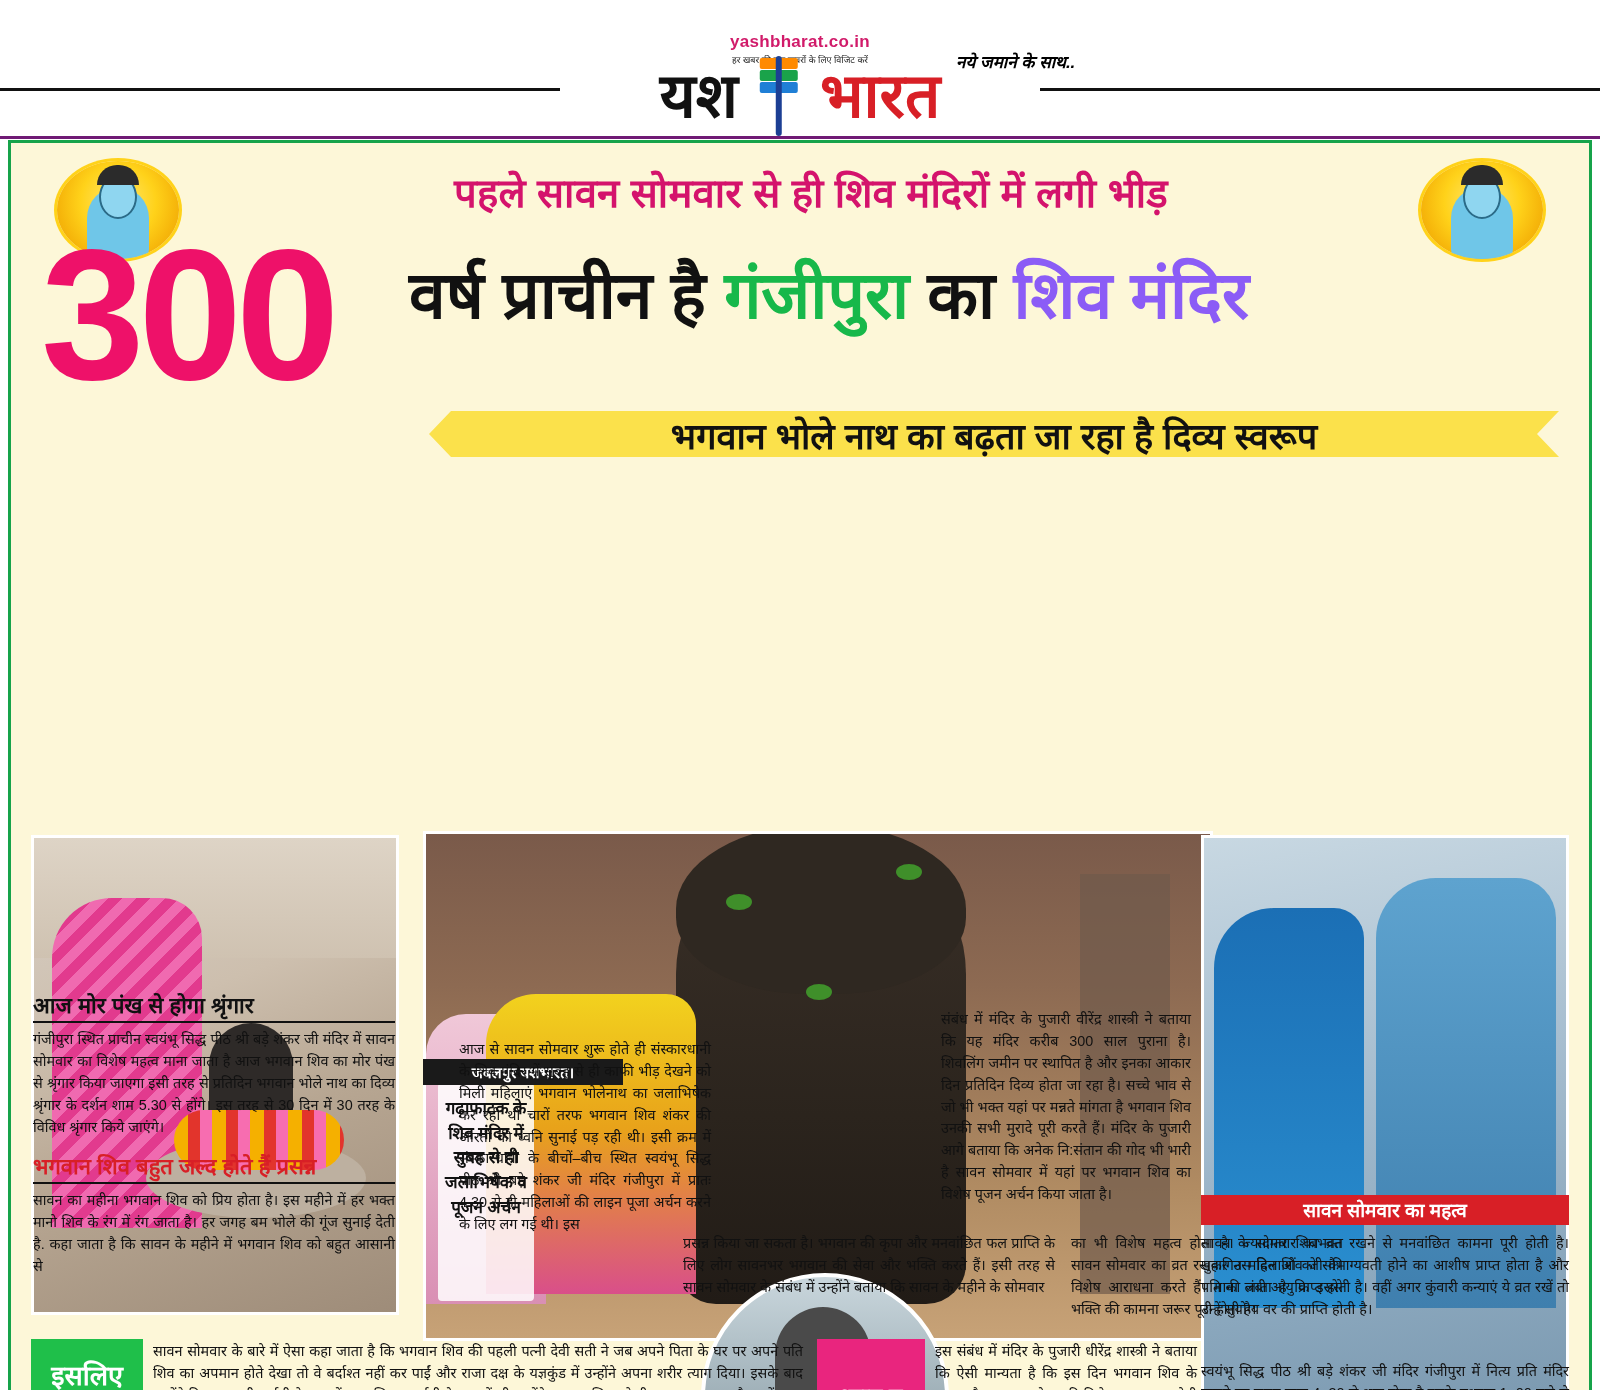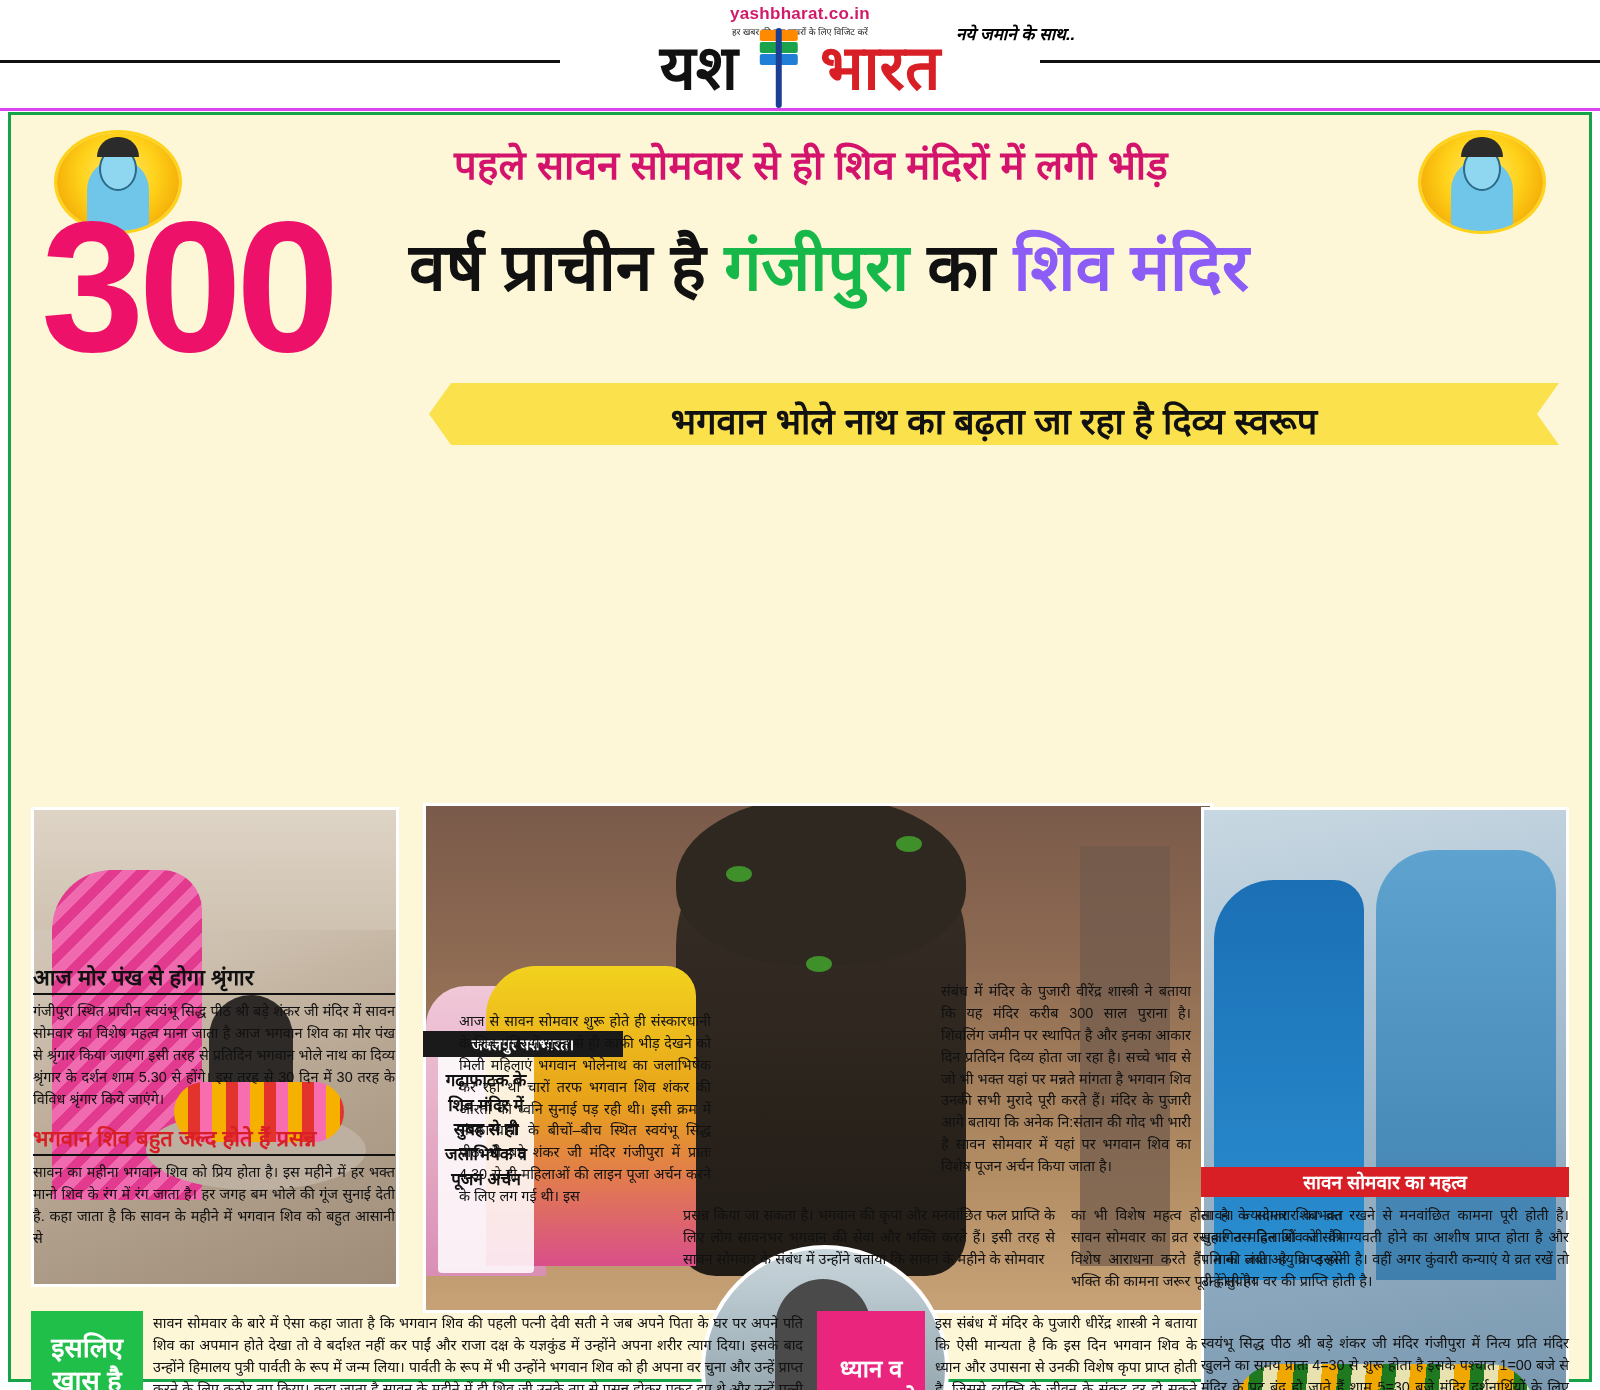--- a/index.html
+++ b/index.html
@@ -1,20 +1,20 @@
 <!DOCTYPE html>
 <html lang="hi"><head>
 <meta charset="utf-8">
 <style>
   html,body{margin:0;padding:0;background:#ffffff;}
   body{width:1600px;height:1390px;font-family:"Liberation Sans",sans-serif;overflow:hidden;}
   .page{position:relative;width:1600px;height:1390px;background:#fff;}
 
   
-  .masthead{position:relative;height:108px;border-bottom:3px solid #d946ef;}
+  .masthead{position:relative;height:108px;border-bottom:3px solid #701a75;margin-top:28px;}
   .mast-url{position:absolute;left:50%;top:4px;transform:translateX(-50%);text-align:center;}
   .mast-url .u1{color:#d11b6a;font-weight:bold;font-size:17px;letter-spacing:.3px;}
   .mast-url .u2{color:#222;font-size:9px;margin-top:1px;}
   .mast-tag{position:absolute;left:956px;top:22px;font-size:17px;color:#000000;font-weight:bold;font-style:italic;}
   .mast-title{position:absolute;left:50%;top:28px;transform:translateX(-50%);display:flex;align-items:center;gap:14px;}
   .mast-title .yash{font-size:62px;font-weight:bold;color:#111;line-height:1;}
   .mast-title .bharat{font-size:62px;font-weight:bold;color:#d81f26;line-height:1;}
   .trishul{width:54px;height:80px;position:relative;}
   .trishul .band{position:absolute;left:8px;top:2px;width:38px;height:11px;background:#ff8a00;border-radius:2px;}
   .trishul .band2{position:absolute;left:8px;top:14px;width:38px;height:11px;background:#1aa34a;border-radius:2px;}
@@ -40,22 +40,22 @@
   .shivaL .hair,.shivaR .hair{position:absolute;left:50%;top:4px;transform:translateX(-50%);
      width:42px;height:20px;border-radius:22px 22px 0 0;background:#2b2b2b;}
 
   .kicker{position:absolute;left:210px;top:28px;width:1180px;text-align:center;font-size:40px;line-height:1.12;
      font-weight:bold;color:#d4136c;letter-spacing:.2px;}
   .big300{position:absolute;left:30px;top:96px;font-size:186px;font-weight:bold;color:#ee1169;line-height:.82;
      letter-spacing:-6px;}
   .mainline{position:absolute;left:398px;top:118px;width:1180px;font-size:66px;line-height:1.06;font-weight:bold;color:#111;}
   .mainline .g{color:#17b84a;}
   .mainline .b{color:#8b5cf6;}
-  .ribbon{position:absolute;left:418px;top:268px;width:1130px;height:62px;background:#fbe14b;
-     display:flex;align-items:flex-end;justify-content:center;
+  .ribbon{position:absolute;left:418px;top:268px;width:1130px;height:46px;background:#fbe14b;
+     display:flex;align-items:flex-start;justify-content:center;
      clip-path:polygon(22px 0,100% 0,calc(100% - 22px) 50%,100% 100%,22px 100%,0 50%);}
   .ribbon span{font-size:36px;font-weight:bold;color:#111;}
 
   
   .photos{position:relative;height:0;}
   .ph{position:absolute;border:3px solid #ffffff;box-sizing:border-box;overflow:hidden;}
   .cap-ribbon{position:absolute;background:#d81f26;color:#fff;font-weight:bold;text-align:center;}
 
   
   .ph1{left:20px;top:352px;width:368px;height:480px;

